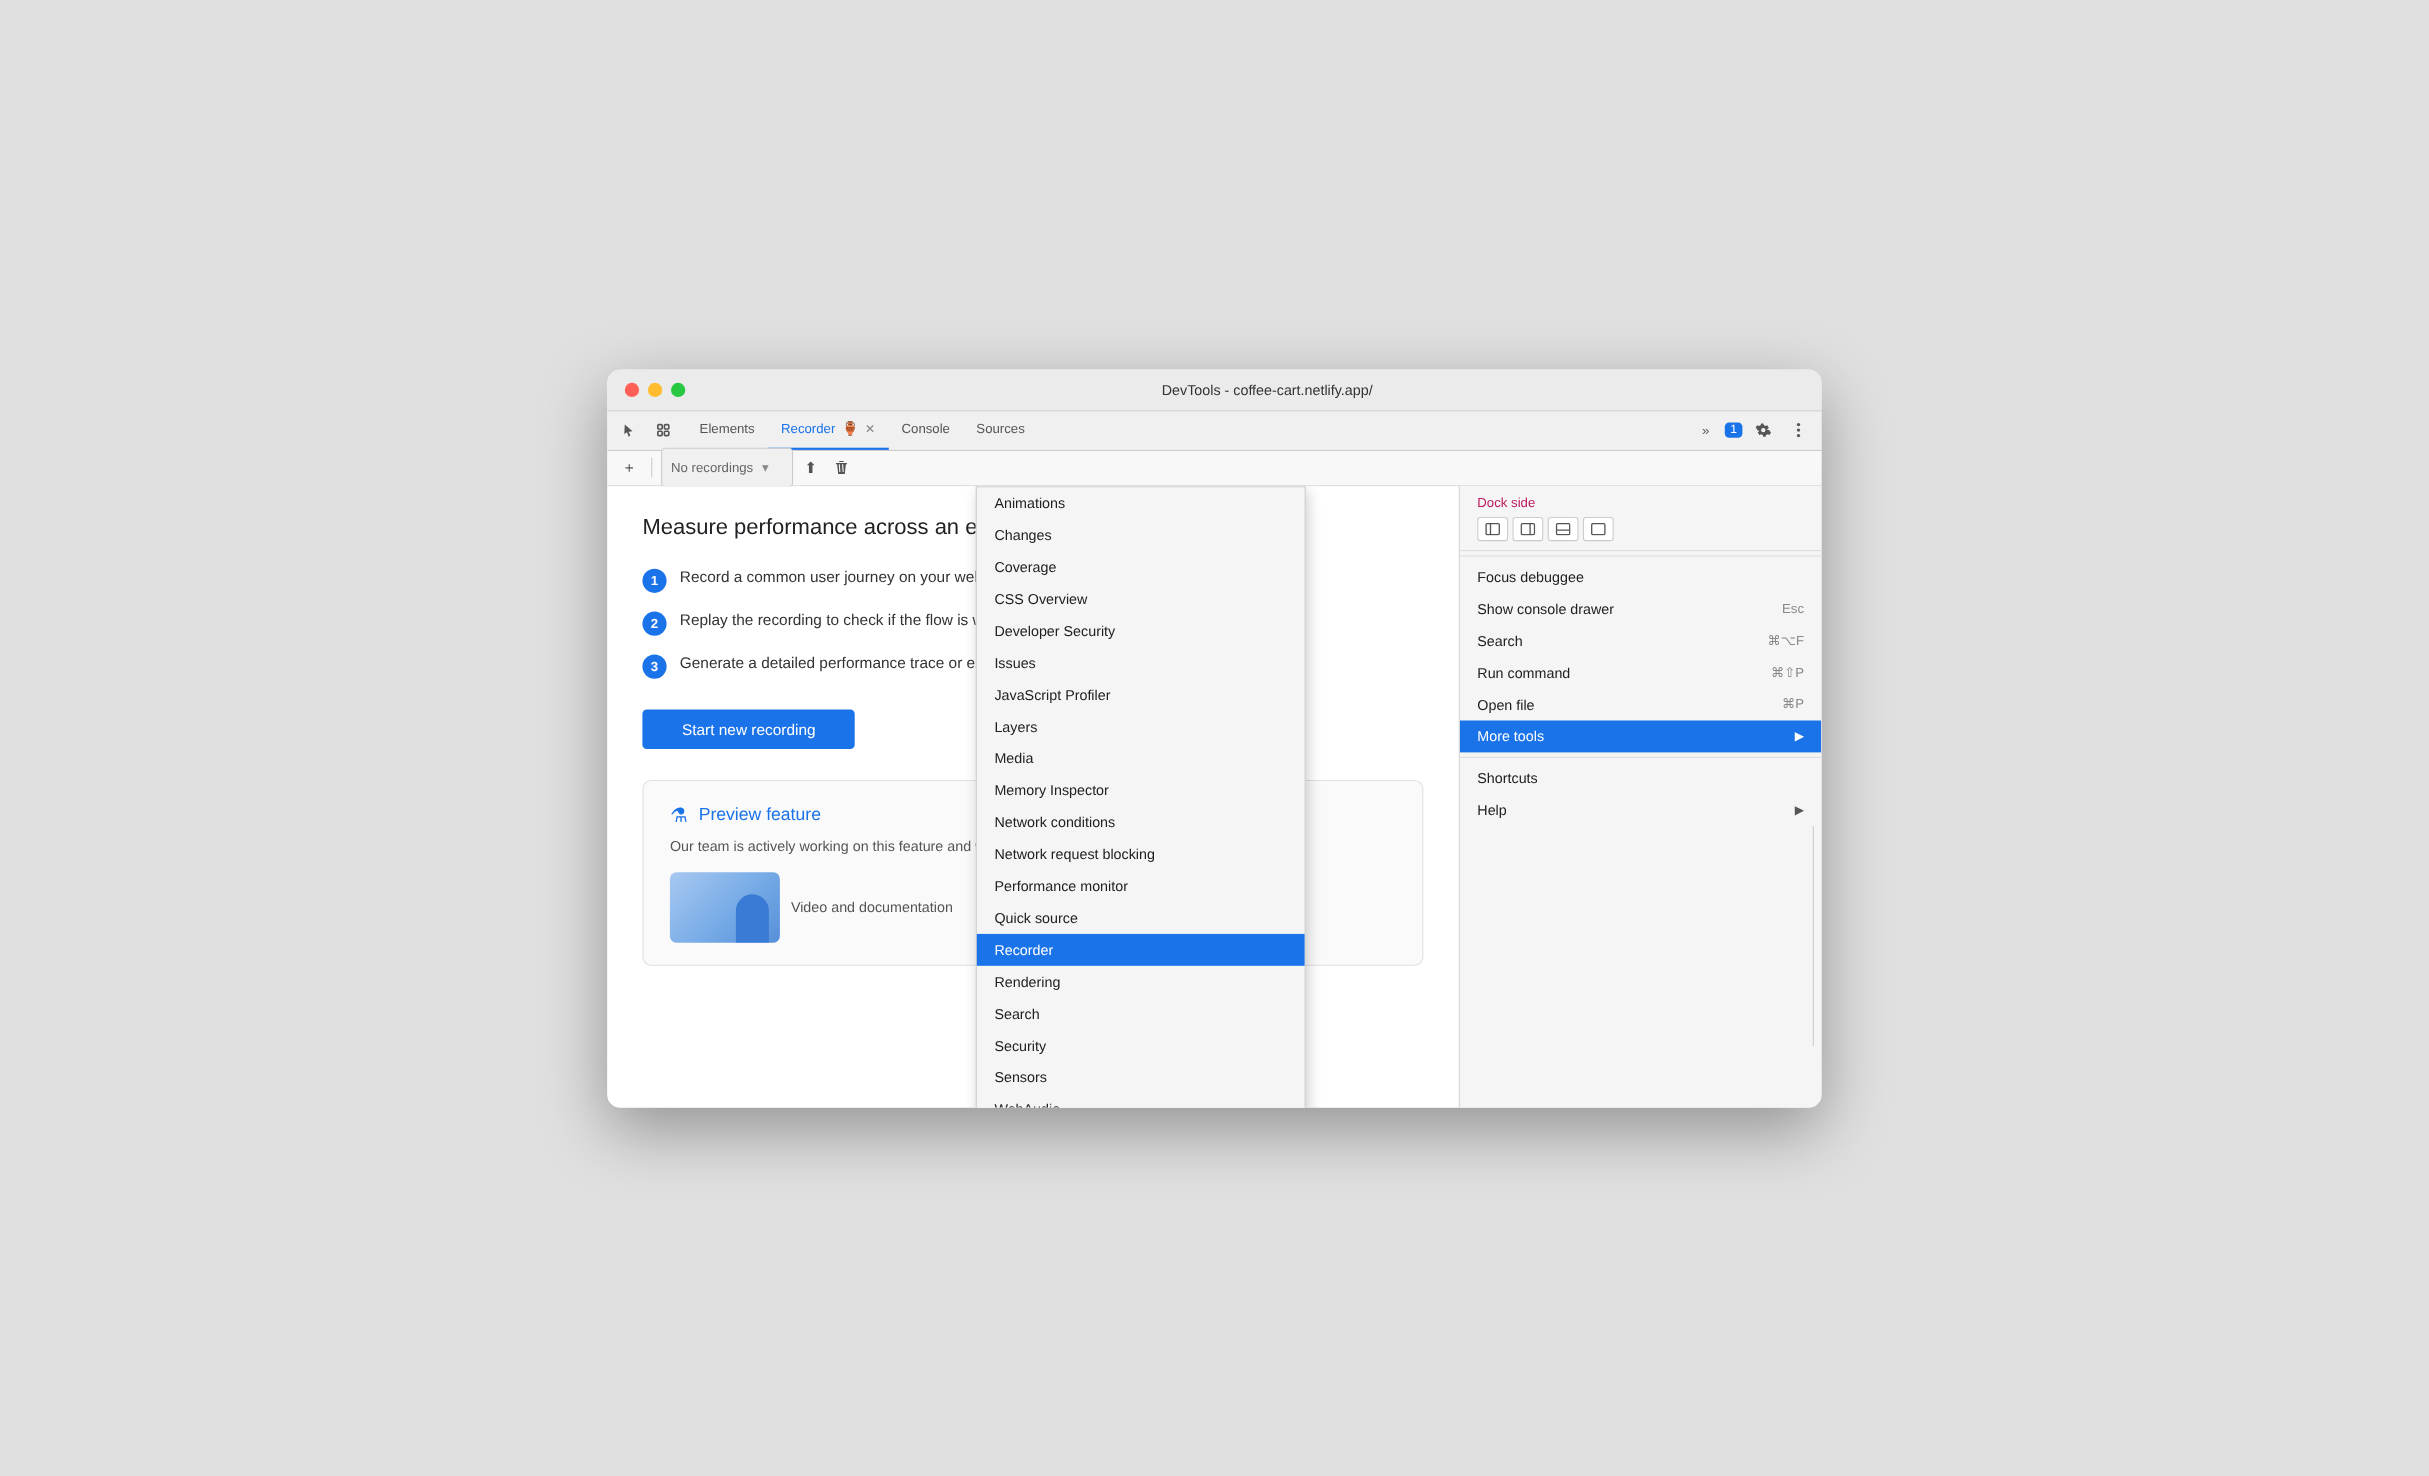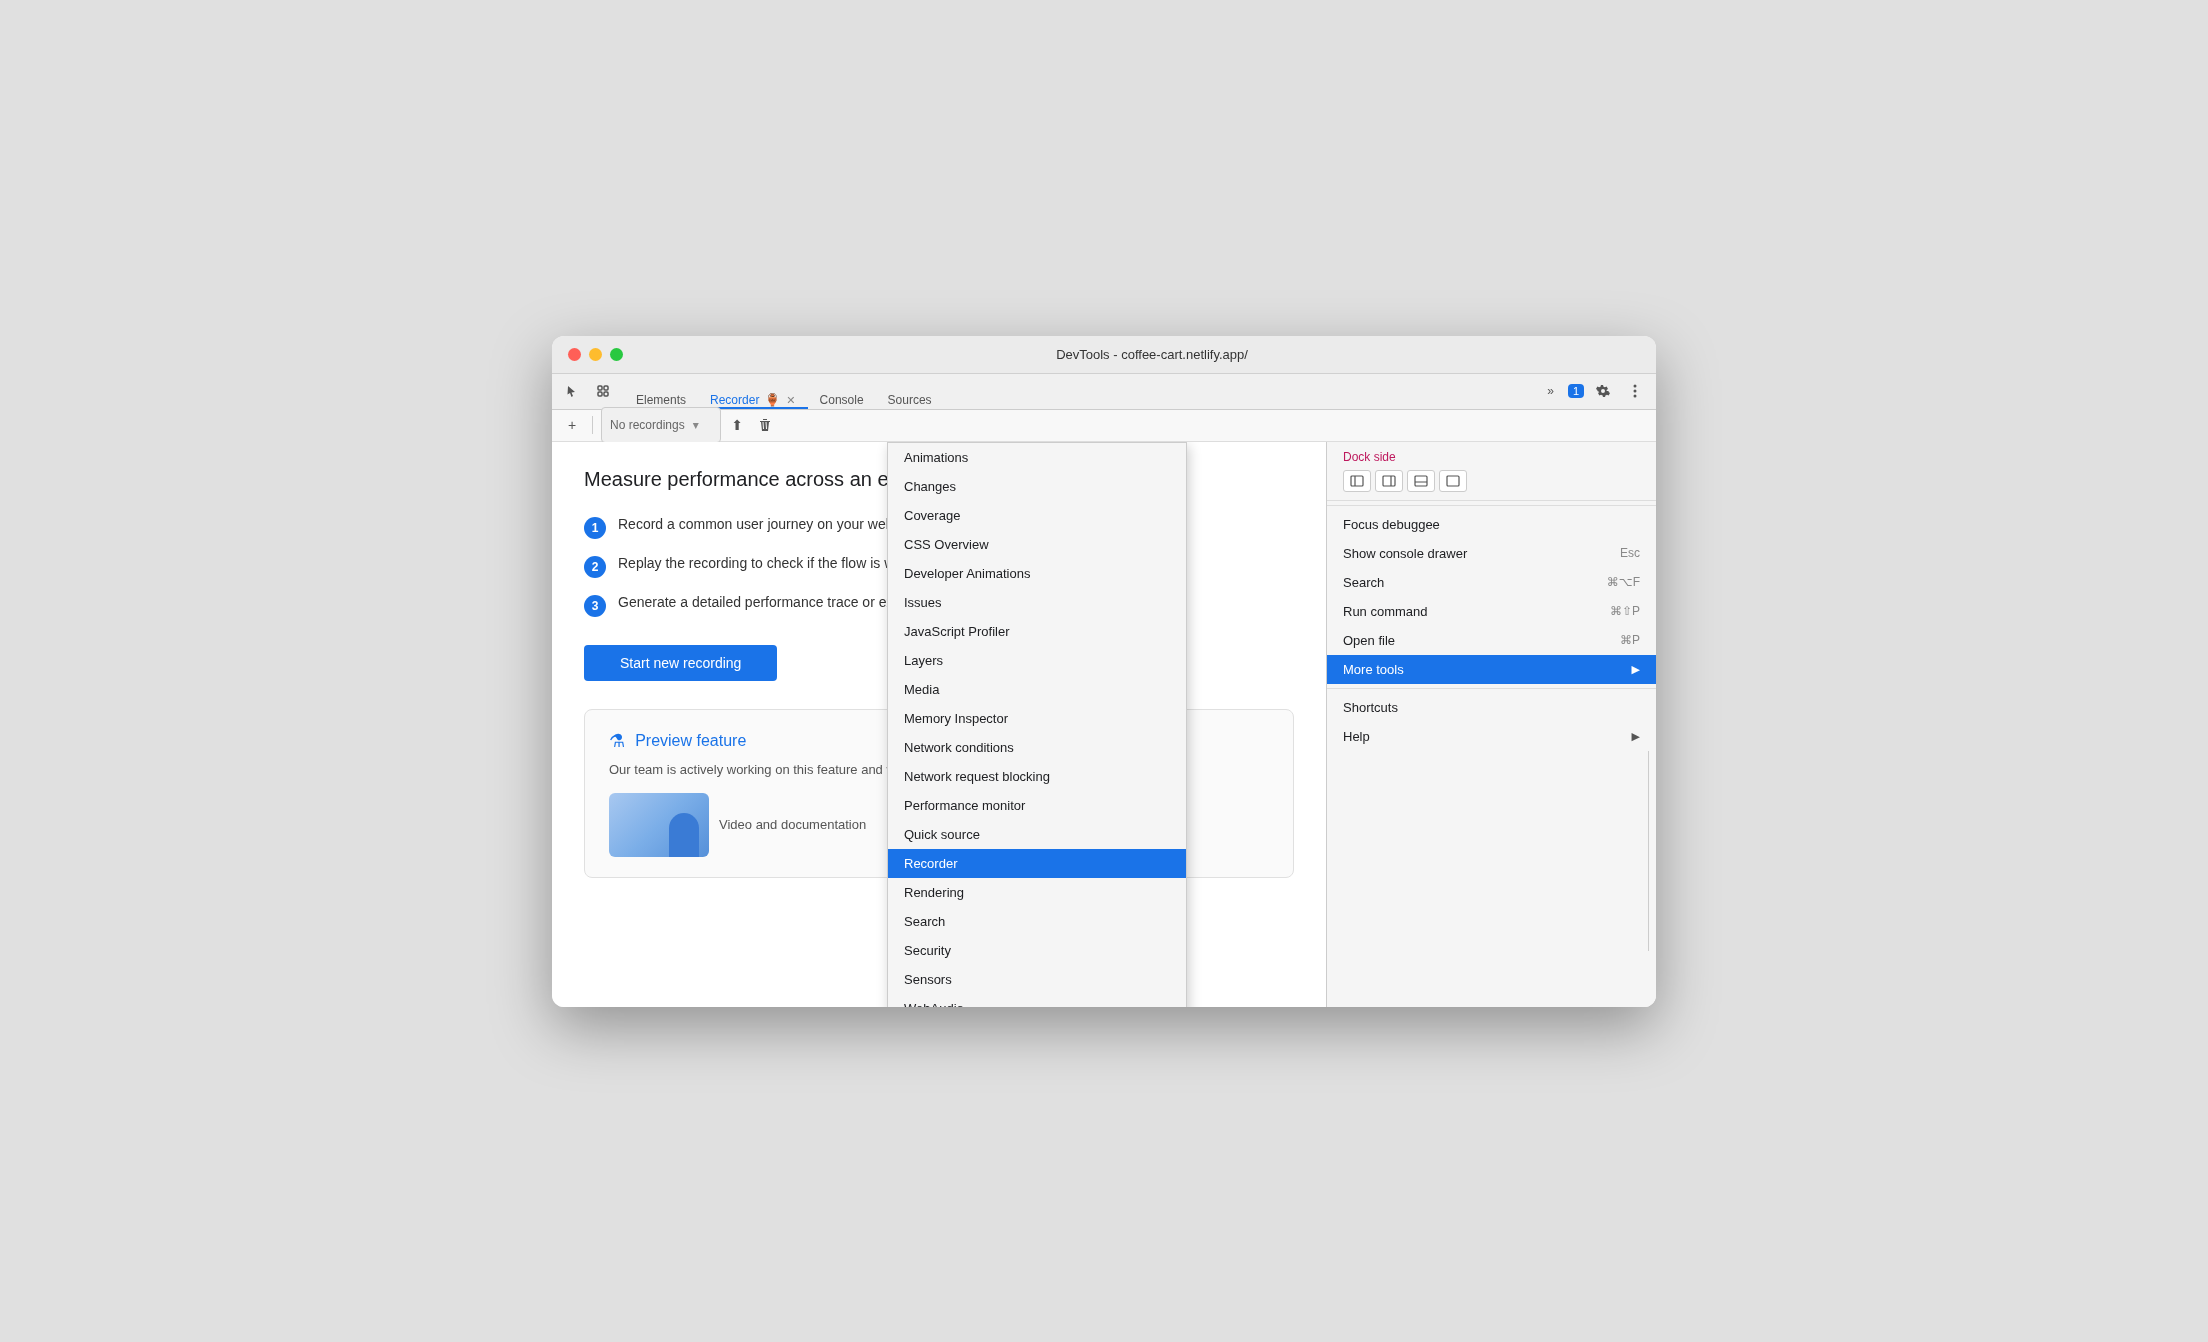--- a/index.html
+++ b/index.html
@@ -89,21 +89,21 @@
       justify-content: center;
       border-radius: 4px;
       cursor: pointer;
       color: #555;
       font-size: 14px;
     }
     .tab {
       padding: 0 12px;
       height: 36px;
       display: flex;
-      align-items: flex-end;
+      align-items: center;
       gap: 6px;
       font-size: 12px;
       color: #555;
       cursor: pointer;
       border-bottom: 2px solid transparent;
       white-space: nowrap;
     }
     .tab.active {
       color: #1a73e8;
       border-bottom: 2px solid #1a73e8;
@@ -519,21 +519,21 @@
             <span class="preview-doc-text">Video and documentation</span>
           </div>
         </div>
       </div>
 
       <div class="more-tools-dropdown">
         <div class="dropdown-item">Animations</div>
         <div class="dropdown-item">Changes</div>
         <div class="dropdown-item">Coverage</div>
         <div class="dropdown-item">CSS Overview</div>
-        <div class="dropdown-item">Developer Animations</div>
+        <div class="dropdown-item">Developer Security</div>
         <div class="dropdown-item">Issues</div>
         <div class="dropdown-item">JavaScript Profiler</div>
         <div class="dropdown-item">Layers</div>
         <div class="dropdown-item">Media</div>
         <div class="dropdown-item">Memory Inspector</div>
         <div class="dropdown-item">Network conditions</div>
         <div class="dropdown-item">Network request blocking</div>
         <div class="dropdown-item">Performance monitor</div>
         <div class="dropdown-item">Quick source</div>
         <div class="dropdown-item active">Recorder</div>

